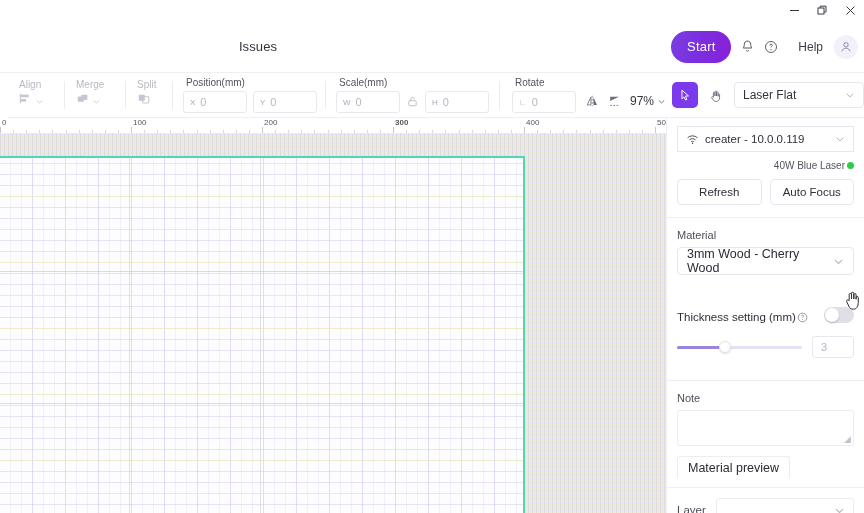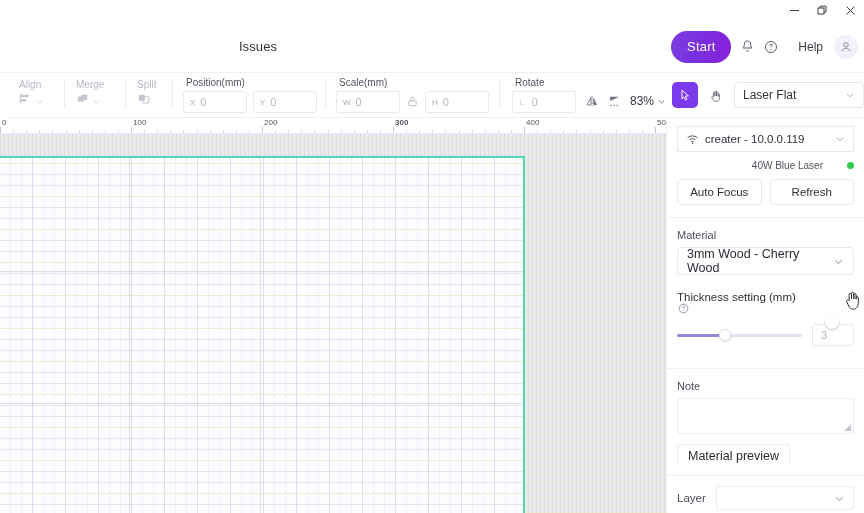--- a/index.html
+++ b/index.html
@@ -158,40 +158,40 @@
     padding: 8px 10px 0 10px;
     overflow: hidden;
   }
   .device-select {
     width: 100%; height: 26px; border: 1px solid #e7e7ef; border-radius: 0;
     display: flex; align-items: center; gap: 6px; padding: 0 8px;
     font-size: 11.5px; color: #2f2f3a; cursor: pointer;
   }
   .device-select .chev { margin-left: auto; color: #b4b4c0; }
   .laser-status {
-    display: flex; align-items: center; justify-content: flex-end; gap: 24px;
+    display: flex; align-items: center; justify-content: flex-end; gap: 2px;
     height: 20px; font-size: 10px; color: #53535f; margin-top: 3px;
   }
   .dot { width: 7px; height: 7px; border-radius: 50%; background: #2ecc4a; }
   .btn-row { display: flex; gap: 8px; margin-top: 4px; }
   .pbtn {
     flex: 1; height: 26px; border: 1px solid #e7e7ef; border-radius: 4px;
     background: #fff; font-size: 11.5px; color: #2f2f3a; cursor: pointer;
     font-family: "Liberation Sans", sans-serif;
   }
   .hr { height: 1px; background: #eeeef4; margin: 12px -10px 0 -10px; }
   .fld-label { font-size: 11px; color: #4e4e5a; margin-top: 11px; }
   .mat-select {
     width: 100%; height: 28px; border: 1px solid #e7e7ef; border-radius: 4px;
     display: flex; align-items: center; padding: 0 9px; margin-top: 6px;
     font-size: 12.5px; color: #2b2b36; cursor: pointer;
   }
   .mat-select .chev { margin-left: auto; color: #b4b4c0; }
   .thk-row {
-    display: flex; align-items: flex-start; margin-top: 16px; height: 20px; flex-direction: column;
+    display: flex; align-items: flex-end; margin-top: 28px; height: 20px;
   }
   .thk-row .lbl { font-size: 11.5px; color: #2f2f3a; }
   .qmark { margin-left: 1px; color: #6e6e7d; display:flex; align-items:center; }
   .toggle {
     margin-left: auto; width: 30px; height: 16px; border-radius: 9px;
     background: #dfdfe8; position: relative; cursor: pointer;
   }
   .toggle .knob {
     position: absolute; left: 1px; top: 1px; width: 14px; height: 14px;
     border-radius: 50%; background: #fff; box-shadow: 0 1px 2px rgba(0,0,0,.22);
@@ -400,21 +400,21 @@
             <path d="M8.4 3.5 L8.4 12.5 L12.6 12.5 Z" fill="currentColor"></path>
           </svg>
         </span>
         <span style="color:#6e6e7d;display:flex;margin-left:2px">
           <svg width="14" height="14" viewBox="0 0 16 16">
             <path d="M2.5 3 L12.5 3 L2.5 8 Z" fill="currentColor"></path>
             <path d="M2.5 13 L12.5 13" stroke="currentColor" stroke-width="1" stroke-dasharray="2 1.6"></path>
           </svg>
         </span>
         <span id="zoom-level">
-          <span>83%</span>
+          <span>97%</span>
           <span style="display:flex;color:#6a6a78">
             <svg width="9" height="9" viewBox="0 0 10 10">
                 <path d="M2 3.8 L5 6.6 L8 3.8" fill="none" stroke="currentColor" stroke-width="1"></path>
               </svg>
           </span>
         </span>
       </div>
     </div>
 
     <div class="tb-right">
@@ -526,22 +526,22 @@
           </svg>
       </span>
     </div>
 
     <div class="laser-status">
       <span>40W Blue Laser</span>
       <span class="dot"></span>
     </div>
 
     <div class="btn-row">
+      <button class="pbtn">Refresh</button>
       <button class="pbtn">Auto Focus</button>
-      <button class="pbtn">Refresh</button>
     </div>
 
     <div class="hr"></div>
 
     <div class="fld-label">Material</div>
     <div class="mat-select">
       <span>3mm Wood - Cherry Wood</span>
       <span class="chev" style="display:flex">
         <svg width="11" height="11" viewBox="0 0 10 10">
             <path d="M1.8 3.8 L5 6.8 L8.2 3.8" fill="none" stroke="currentColor" stroke-width="1"></path>

